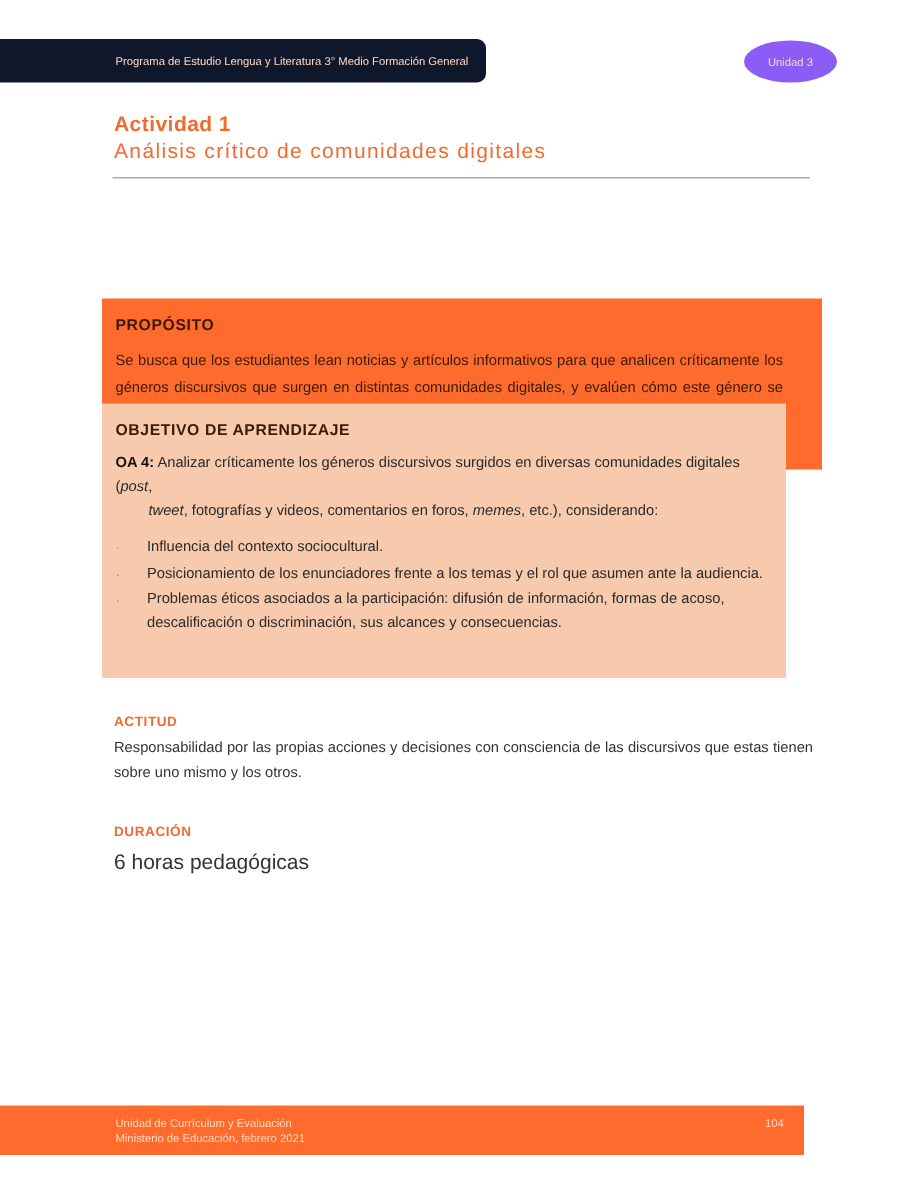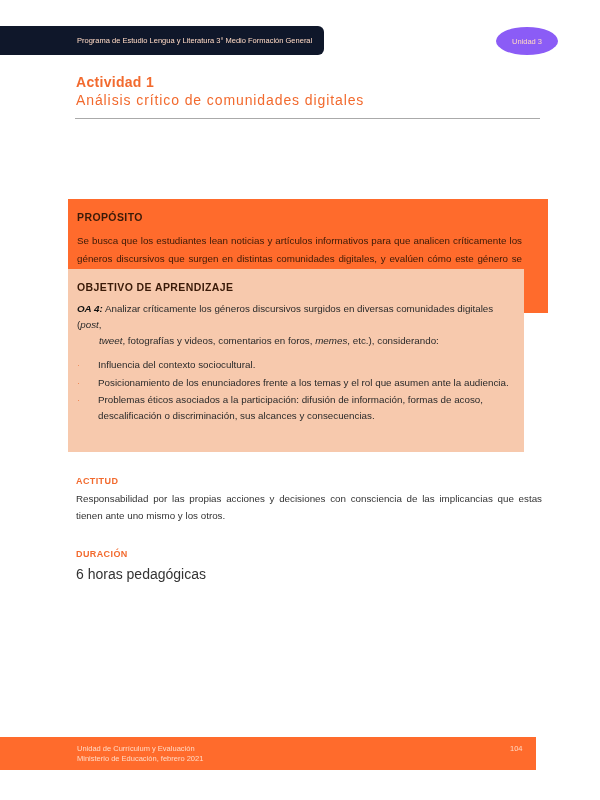--- a/index.html
+++ b/index.html
@@ -32,21 +32,21 @@
   }
   .section-head-dark { font-size: 10.5px; font-weight: bold; letter-spacing: 0.4px; color: #3a1a08; }
   .purpose-text {
     margin-top: 9px; font-size: 9.8px; line-height: 17.5px; text-align: justify; color: #3a1a08;
   }
   .objective-box {
     position: absolute; left: 68px; top: 269px; width: 456px; height: 183px;
     background: #f7c9ad; box-sizing: border-box; padding: 12px 9px 0 9px;
   }
   .oa-line { margin-top: 8px; font-size: 9.8px; line-height: 16px; color: #2a2a2a; }
-  .oa-line .oa-code { font-weight: bold; color: #111; font-style: italic; }
+  .oa-line .oa-code { font-weight: bold; color: #111; }
   .oa-indent { padding-left: 22px; }
   ul.criteria { list-style: none; margin: 8px 0 0 0; padding: 0; }
   ul.criteria li {
     position: relative; padding-left: 21px; font-size: 9.8px; line-height: 16px; color: #2a2a2a;
     margin-bottom: 1.5px;
   }
   ul.criteria li .bullet {
     position: absolute; left: 0; top: 0; color: #f08a56; font-size: 9px;
   }
   .attitude { position: absolute; left: 76px; top: 476px; width: 466px; }
@@ -89,21 +89,21 @@
     <li><span class="bullet">·</span><span>Influencia del contexto sociocultural.</span></li>
     <li><span class="bullet">·</span></li>
     <li><span class="bullet">·</span><span>Posicionamiento de los enunciadores frente a los temas y el rol que asumen ante la audiencia.</span></li>
     <li><span class="bullet">·</span></li>
     <li><span class="bullet">·</span><span>Problemas éticos asociados a la participación: difusión de información, formas de acoso, descalificación o discriminación, sus alcances y consecuencias.</span></li>
   </ul>
 </div>
 
 <div class="attitude">
   <div class="section-head-orange">ACTITUD</div>
-  <div class="attitude-text">Responsabilidad por las propias acciones y decisiones con consciencia de las implicancias que estas tienen ante uno mismo y los otros.</div>
+  <div class="attitude-text">Responsabilidad por las propias acciones y decisiones con consciencia de las discursivos que estas tienen sobre uno mismo y los otros.</div>
 </div>
 
 <div class="duration">
   <div class="section-head-orange">DURACIÓN</div>
   <div class="duration-text">6 horas pedagógicas</div>
 </div>
 
 <div class="footer-bar">
   <div class="footer-left">
     <div>Unidad de Currículum y Evaluación</div>

